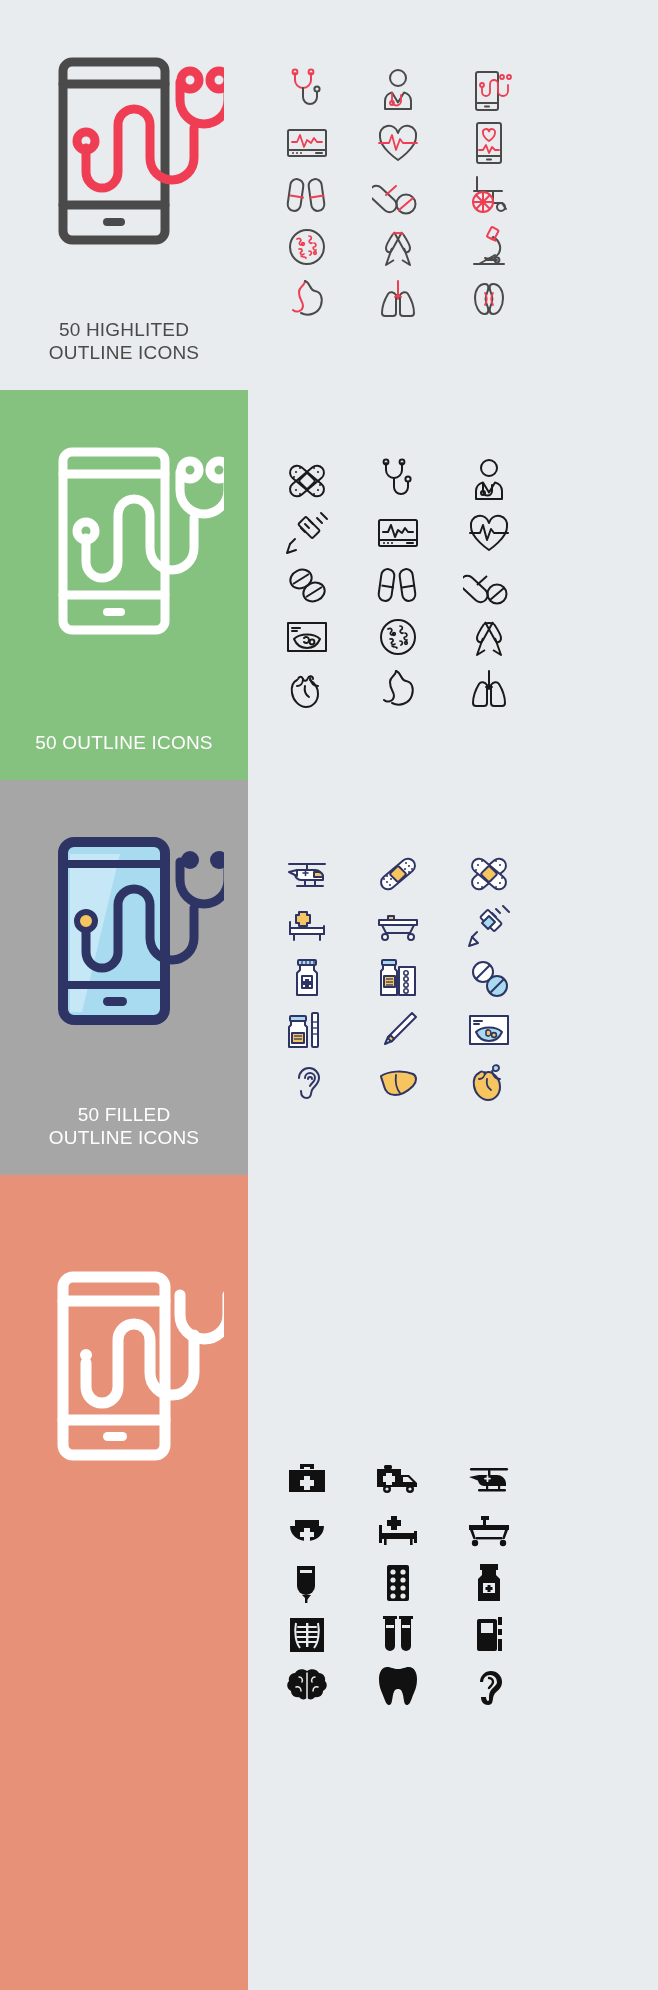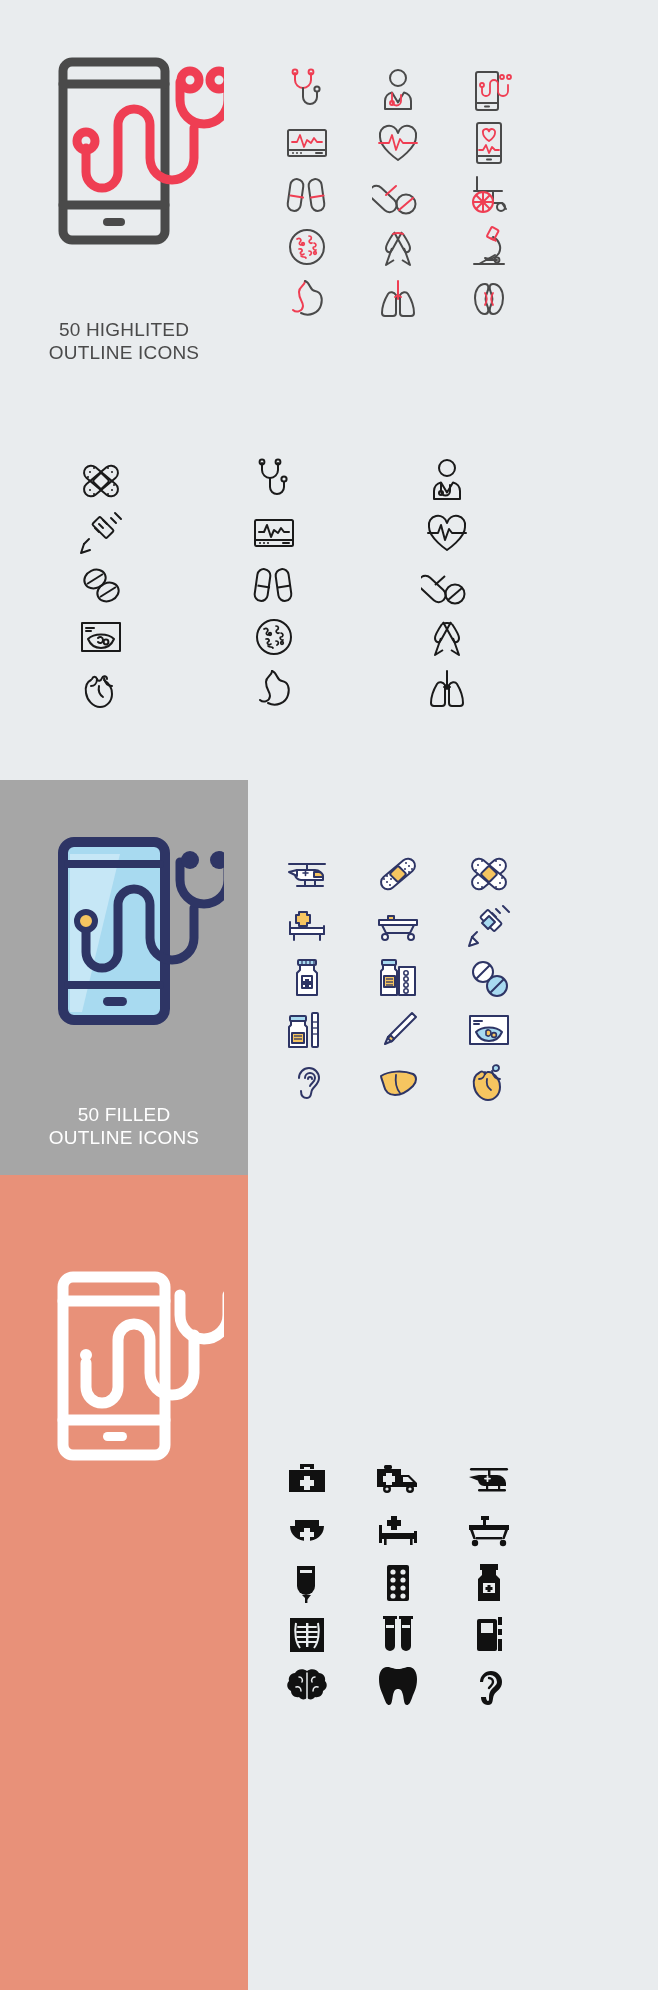--- a/index.html
+++ b/index.html
@@ -284,20 +284,41 @@
           <g fill="none" stroke="#ef3e53" stroke-width="1.8" stroke-linecap="round">
               <path d="M22 20c2 3 2 8 0 12"></path>
               <path d="M30 20c-2 3-2 8 0 12"></path>
             </g>
         </svg>
       </div>
     </div>
   </div>
 
   <div class="section s2">
+    <div class="hero">
+      <svg class="hero-art" width="200" height="268" viewBox="0 0 200 268">
+        <g fill="none" stroke="#ffffff" stroke-width="9" stroke-linecap="round" stroke-linejoin="round">
+          <rect x="39" y="62" width="102" height="178" rx="9"></rect>
+          <line x1="39" y1="84" x2="141" y2="84"></line>
+          <line x1="39" y1="205" x2="141" y2="205"></line>
+          <path d="M62 148 L62 172 a16 16 0 0 0 32 0 L94 125 a16 16 0 0 1 32 0 L126 158 a22 22 0 0 0 44 0 L170 128"></path>
+          <circle cx="62" cy="141" r="9"></circle>
+          <path d="M156 82 L156 100 a24 24 0 0 0 48 0 L204 82"></path>
+          <circle cx="166" cy="80" r="9"></circle>
+          <circle cx="195" cy="80" r="9"></circle>
+        </g>
+        <rect x="79" y="218" width="22" height="8" rx="4" fill="#ffffff"></rect>
+      </svg>
+      <div class="spacer"></div>
+      <div class="label-wrap">
+        <div class="hero-label">
+          <span class="ln">50 OUTLINE ICONS</span>
+        </div>
+      </div>
+    </div>
 
     <div class="grid">
       <div class="cell">
         <svg width="52" height="52" viewBox="0 0 52 52">
           <g fill="none" stroke="#1a1a1a" stroke-width="2" stroke-linejoin="round">
             <rect x="6" y="19" width="40" height="14" rx="7" transform="rotate(-40 26 26)"></rect>
             <rect x="6" y="19" width="40" height="14" rx="7" transform="rotate(40 26 26)"></rect>
             <rect x="20" y="20" width="12" height="12" rx="2" transform="rotate(45 26 26)"></rect>
           </g>
           <g fill="#1a1a1a">

